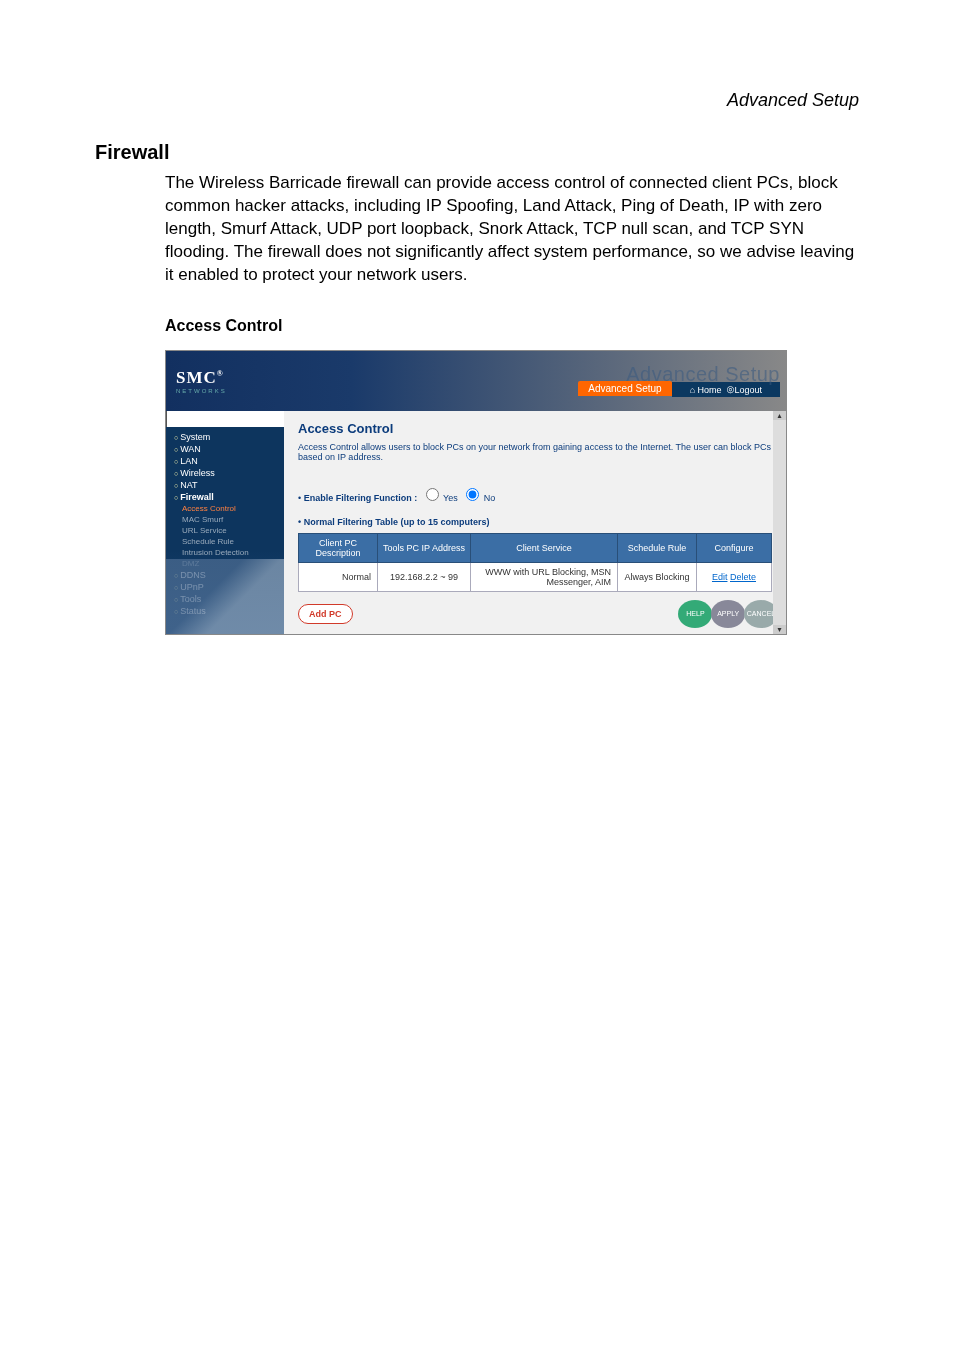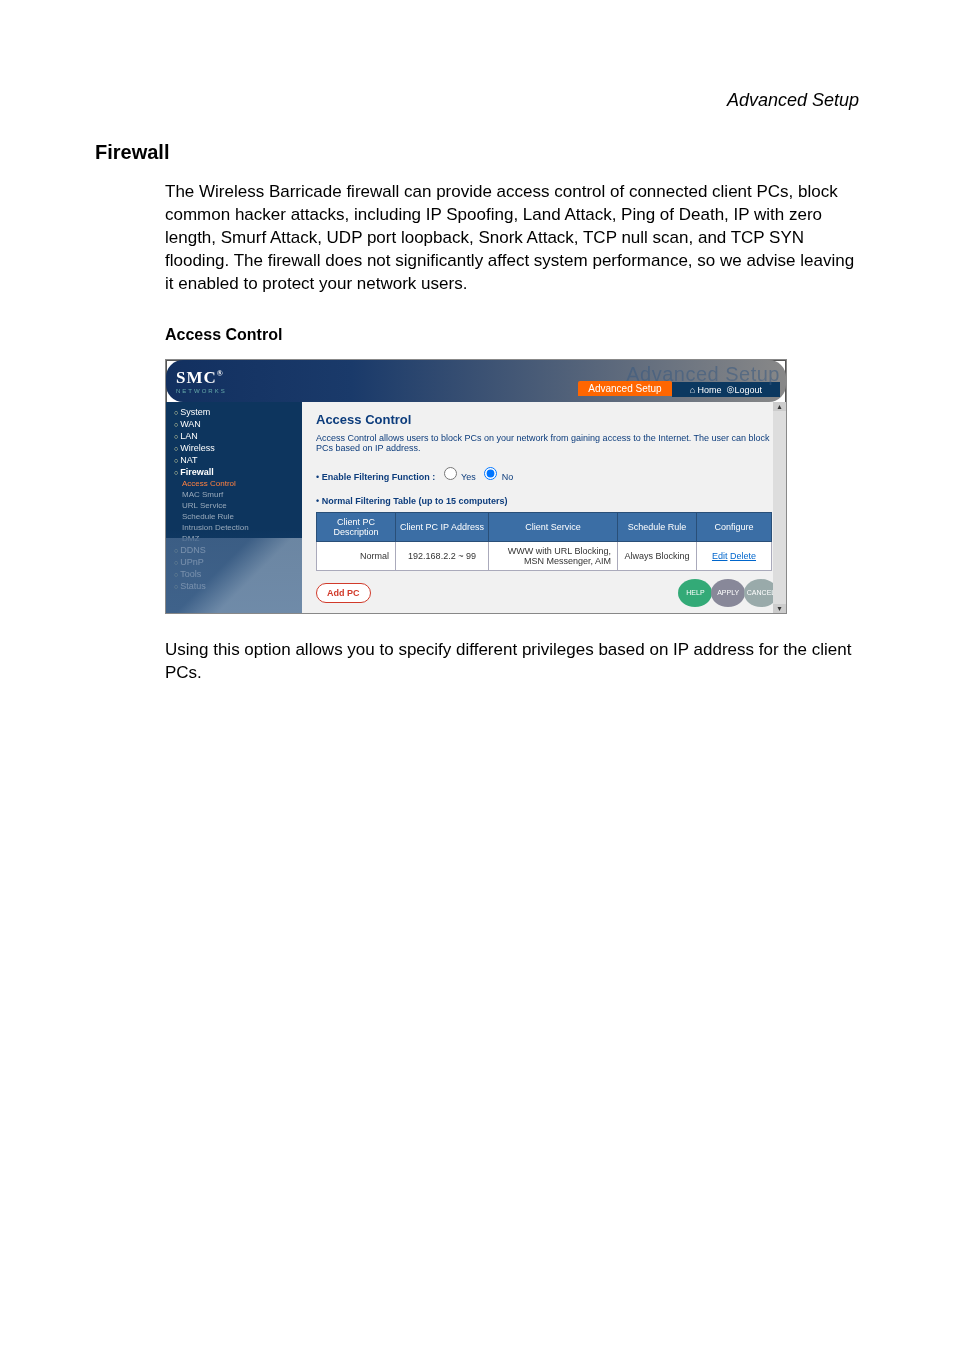--- a/index.html
+++ b/index.html
@@ -21,43 +21,42 @@
       color: #000;
     }
     .section-title {
       font-size: 20px;
       font-weight: bold;
       margin: 0 0 8px 0;
     }
     .body-text {
       font-size: 17px;
       line-height: 1.35;
-      margin: 17px 0 30px 70px;
+      margin: 8px 0 30px 70px;
       color: #000;
     }
     .subheading {
       font-size: 16px;
       font-weight: bold;
       margin: 0 0 15px 70px;
     }
     .screenshot-container {
       margin-left: 70px;
       width: 620px;
       border: 1px solid #888;
       background: #fff;
       font-size: 0;
     }
     .header-bar {
-      height: 42px;
+      height: 60px;
       background: linear-gradient(to right, #123060 0%, #1a3a6a 30%, #888 100%);
       position: relative;
       display: flex;
       align-items: center;
       justify-content: space-between;
-      border-radius: 17px;
     }
     .logo {
       color: #fff;
       font-weight: bold;
       font-size: 17px;
       font-family: "Times New Roman", serif;
       padding-left: 10px;
       letter-spacing: 1px;
     }
     .logo sup { font-size: 8px; }
@@ -91,26 +90,27 @@
       font-size: 9px;
       padding: 2px 18px;
       display:inline-block;
     }
     .home-logout span { vertical-align: middle; }
     .body-flex {
       display:flex;
       height: calc(100% - 42px);
     }
     .sidebar {
-      width: 136px;
+      width: 118px;
       background: linear-gradient(to bottom, #0d355e 0%, #0d355e 60%, #1f4b7a 100%);
       color: #fff;
       font-size: 9px;
       padding-top: 4px;
       position: relative;
+      margin-top: 16px;
     }
     .sidebar .nav-item {
       padding: 1px 4px 1px 8px;
       color: #fff;
     }
     .sidebar .nav-item.bullet::before { content:"○ "; color:#e7e7a8; font-size:7px; }
     .sidebar .expanded {
       color: #fff;
       font-weight: bold;
     }
@@ -135,21 +135,21 @@
       font-size: 10px;
     }
     .content h2 {
       color: #0c3c7c;
       font-size: 13px;
       font-weight: bold;
       margin: 0 0 6px 0;
     }
     .content .desc {
       font-size: 9px;
-      margin-bottom: 14px;
+      margin-bottom: 26px;
       color: #0c3c7c;
     }
     .filter-line {
       font-size: 9px;
       color: #0c3c7c;
       margin-bottom: 14px;
     }
     .filter-line input { margin: 0 2px 0 6px; }
     .table-title {
       font-size: 9px;
@@ -291,21 +291,21 @@
         <div class="filter-line">
           • <b>Enable Filtering Function :</b>
           <input type="radio" style=""> <span>Yes</span>
           <input type="radio" checked="" style=""> <span>No</span>
         </div>
         <div class="table-title">• <span>Normal Filtering Table (up to 15 computers)</span></div>
         <table class="grid">
           <tbody>
               <tr>
             <th class="col-desc">Client PC Description</th>
-            <th class="col-ip">Client PC IP Address</th>
+            <th class="col-ip">Tools PC IP Address</th>
             <th class="col-svc">Client Service</th>
             <th class="col-sched">Schedule Rule</th>
             <th class="col-conf">Configure</th>
           </tr>
           <tr>
             <td class="left">Normal</td>
             <td>192.168.2.2 ~ 99</td>
             <td class="left">WWW with URL Blocking,  MSN Messenger,  AIM</td>
             <td>Always Blocking</td>
             <td class="editdel">
@@ -320,15 +320,14 @@
         <div class="bottom-buttons">
           <span class="round-btn help">HELP</span>
           <span class="round-btn apply">APPLY</span>
           <span class="round-btn cancel">CANCEL</span>
         </div>
         <div class="scrollbar-hint"></div>
       </div>
     </div>
   </div>
 
-  <p class="caption">Using this option allows you to specify different privileges based on IP address for the client PCs.</p>
 
 </div>
 
 </body></html>

